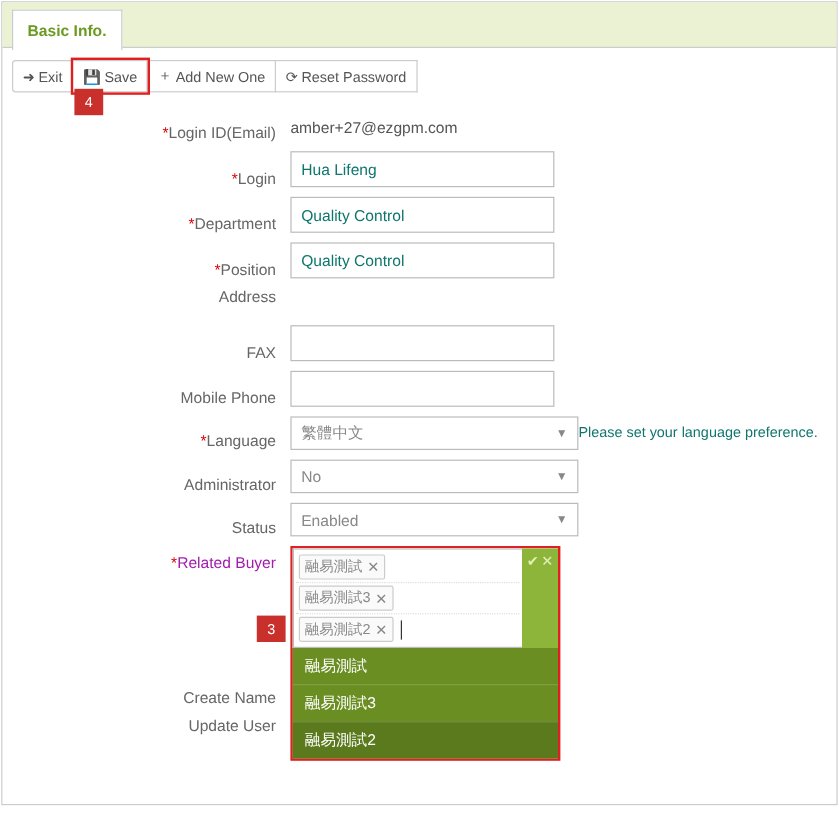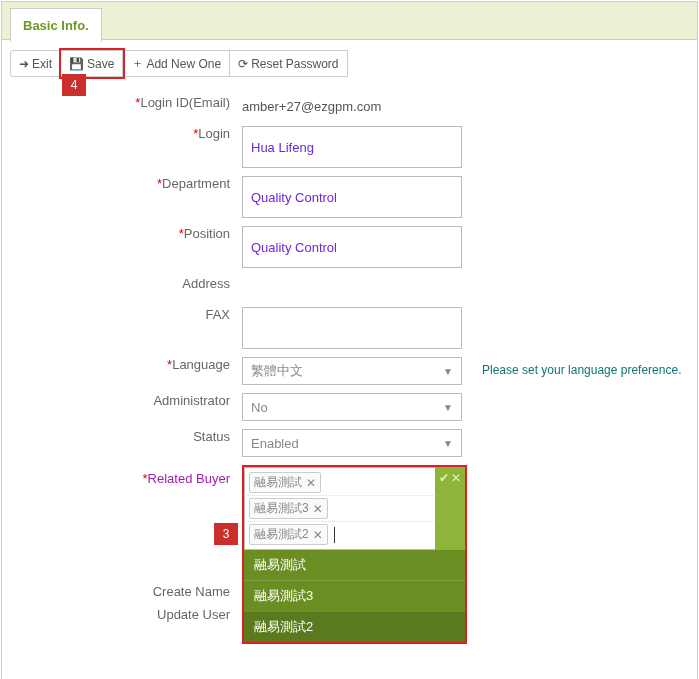--- a/index.html
+++ b/index.html
@@ -63,45 +63,45 @@
     color: #fff;
     font-size: 12px;
     display: flex;
     align-items: center;
     justify-content: center;
     z-index: 5;
   }
   .form { padding: 4px 0 12px 0; }
   .row {
     display: flex;
-    align-items: flex-start;
+    align-items: flex-end;
     padding: 4px 0;
   }
   .lbl {
     width: 240px;
     text-align: right;
     padding-right: 12px;
     color: #666;
     font-size: 13px;
   }
   .req { color: #d00; }
   .green-lbl { color: #a21caf; }
   .val { flex: 1; position: relative; }
   .static { color: #555; padding: 4px 0; }
   .inp {
     width: 220px;
-    height: 42px;
+    height: 30px;
     border: 1px solid #bbb;
     padding: 0 8px;
     font-size: 13px;
-    color: #6d28d9;
+    color: #0f766e;
   }
   .inp-wide { width: 400px; }
   .sel {
-    width: 220px;
+    width: 240px;
     height: 28px;
     border: 1px solid #bbb;
     background: #fff;
     display: flex;
     align-items: center;
     justify-content: space-between;
     padding: 0 8px;
     color: #888;
     font-size: 13px;
   }
@@ -241,20 +241,24 @@
     </div>
 
     <div class="row">
     </div>
 
     <div class="row">
       <div class="lbl"><span>FAX</span></div>
       <div class="val"><input class="inp" value="" style=""></div>
     </div>
 
+    <div class="row">
+      <div class="lbl"><span>Mobile Phone</span></div>
+      <div class="val"><input class="inp" value="" style=""></div>
+    </div>
 
     <div class="row">
       <div class="lbl"><span class="req">*</span><span>Language</span></div>
       <div class="val">
         <div class="sel">
           <span>繁體中文</span>
           <span class="chev">▼</span>
         </div>
         <span class="hint">Please set your language preference.</span>
       </div>

